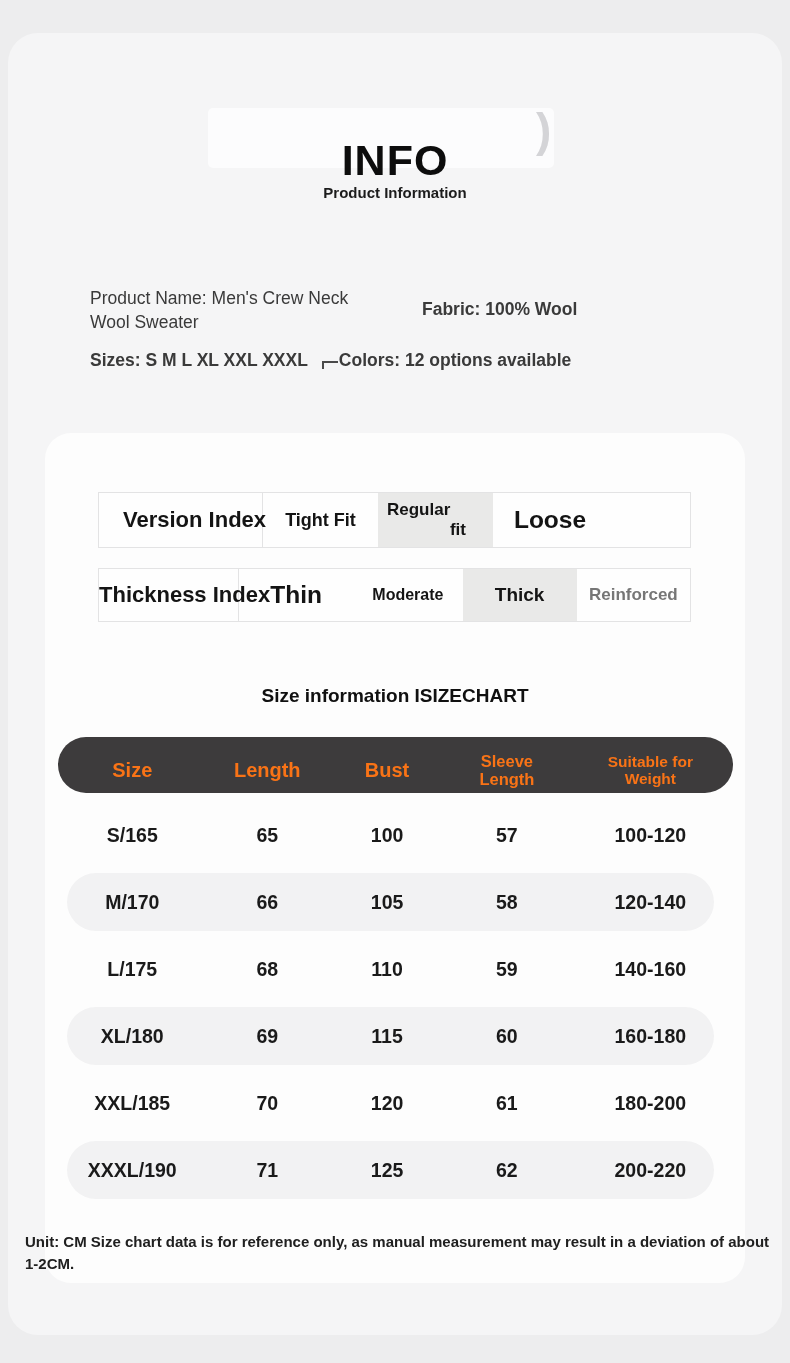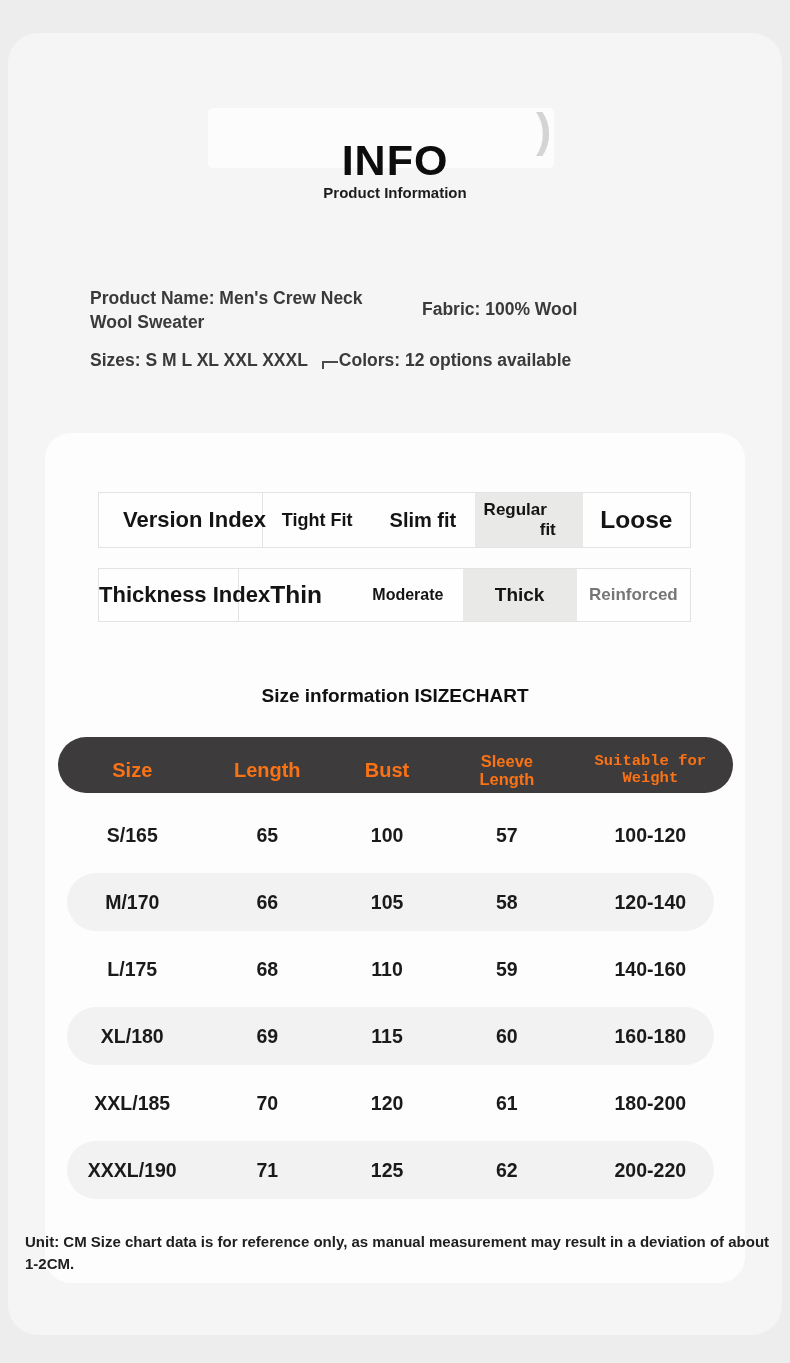--- a/index.html
+++ b/index.html
@@ -27,21 +27,21 @@
     position:absolute;left:0;top:74px;width:100%;
     text-align:center;font-size:43px;font-weight:800;
     letter-spacing:1px;color:#0d0d0d;
   }
   .subtitle{
     position:absolute;left:0;top:151px;width:100%;
     text-align:center;font-size:15px;font-weight:700;color:#1c1c1c;
   }
   .product-name{
     position:absolute;left:82px;top:254px;width:274px;
-    font-size:17.5px;font-weight:700;color:#3a3a3a;line-height:1.35;
+    font-size:17.5px;font-weight:400;color:#3a3a3a;line-height:1.35;
   }
   .fabric{
     position:absolute;left:414px;top:266px;
     font-size:17.5px;font-weight:700;color:#3a3a3a;
   }
   .sizes-line{
     position:absolute;left:82px;top:317px;
     font-size:17.5px;font-weight:700;color:#3a3a3a;
     display:flex;align-items:center;white-space:nowrap;
   }
@@ -88,21 +88,21 @@
   .size-table{position:absolute;left:13px;top:304px;width:675px;}
   .st-header{
     display:grid;grid-template-columns:22% 18% 17.5% 18% 24.5%;
     height:56px;background:#3d3b3c;border-radius:28px;
     align-items:center;color:#f97316;
   }
   .st-header .col{
     text-align:center;font-weight:700;font-size:20px;line-height:1.12;
   }
   .st-header .col.small{font-size:16.5px;max-width:86px;margin:0 auto;text-align:center;}
-  .st-header .col.small2{font-size:15.5px;max-width:112px;margin:16px auto;font-family:Liberation Mono, monospace;}
+  .st-header .col.small2{font-size:15.5px;max-width:112px;margin:16px auto;}
   .st-body{margin-top:11px;}
   .st-row{
     display:grid;grid-template-columns:22% 18% 17.5% 18% 24.5%;
     height:62px;margin-bottom:5px;align-items:center;position:relative;
   }
   .st-row.striped::before{
     content:"";position:absolute;left:9px;right:19px;top:2px;bottom:2px;
     background:#f2f2f3;border-radius:29px;
   }
   .st-row .cell{
@@ -131,21 +131,20 @@
     <span>Sizes: S M L XL XXL XXXL</span>
     <span class="dash-mark"></span>
     <span>Colors: 12 options available</span>
   </div>
 
   <div class="inner-card">
 
     <div class="fit-row r1">
       <div class="fit-label">Version Index</div>
       <div class="fit-cell cw1 fs18">Tight Fit</div>
-      <div class="fit-cell cw2 fs20">Slim fit</div>
       <div class="fit-cell cw3 two-line highlight">
         <div class="reg-l1">Regular</div>
         <div class="reg-l2">fit</div>
       </div>
       <div class="fit-cell cw4 fs24">Loose</div>
     </div>
 
     <div class="fit-row r2">
       <div class="fit-label">Thickness Index</div>
       <div class="fit-cell cw1 fs24">Thin</div>

